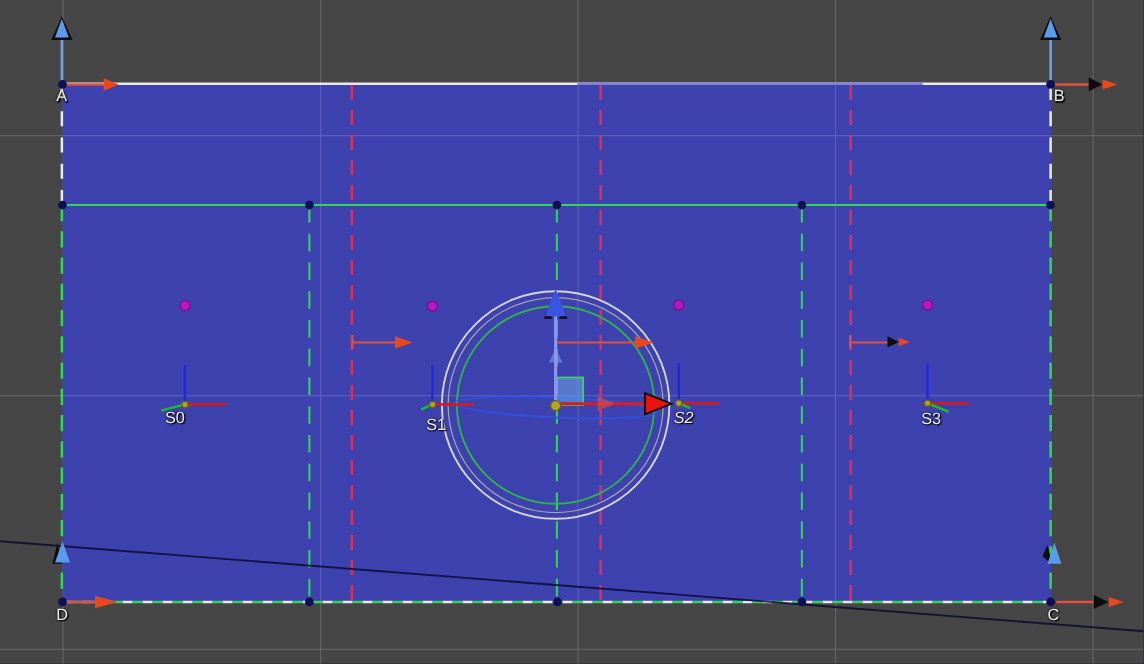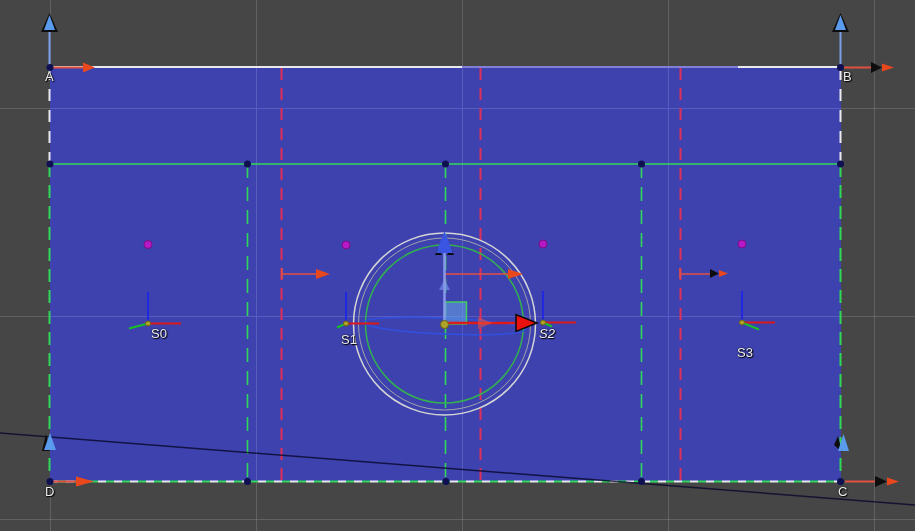--- a/index.html
+++ b/index.html
@@ -222,17 +222,17 @@
       <circle class="navydot" cx="446" cy="481.5" r="3.5"></circle>
       <circle class="navydot" cx="641.5" cy="481.5" r="3.5"></circle>
       <circle class="navydot" cx="840.5" cy="481.5" r="3.5"></circle>
     </g>
   </svg>
 
   <div class="lbl" style="left:45px;top:70px;">A</div>
   <div class="lbl" style="left:843px;top:70px;">B</div>
   <div class="lbl" style="left:838px;top:485px;">C</div>
   <div class="lbl" style="left:45px;top:485px;">D</div>
-  <div class="lbl" style="left:151px;top:327px;">S0</div>
+  <div class="lbl" style="left:132px;top:327px;">S0</div>
   <div class="lbl" style="left:341px;top:333px;">S1</div>
   <div class="lbl" style="left:539px;top:327px;font-style:italic;">S2</div>
-  <div class="lbl" style="left:737px;top:346px;text-align:center;">S3</div>
+  <div class="lbl" style="left:737px;top:328px;text-align:center;">S3</div>
 </div>
 
 </body></html>

